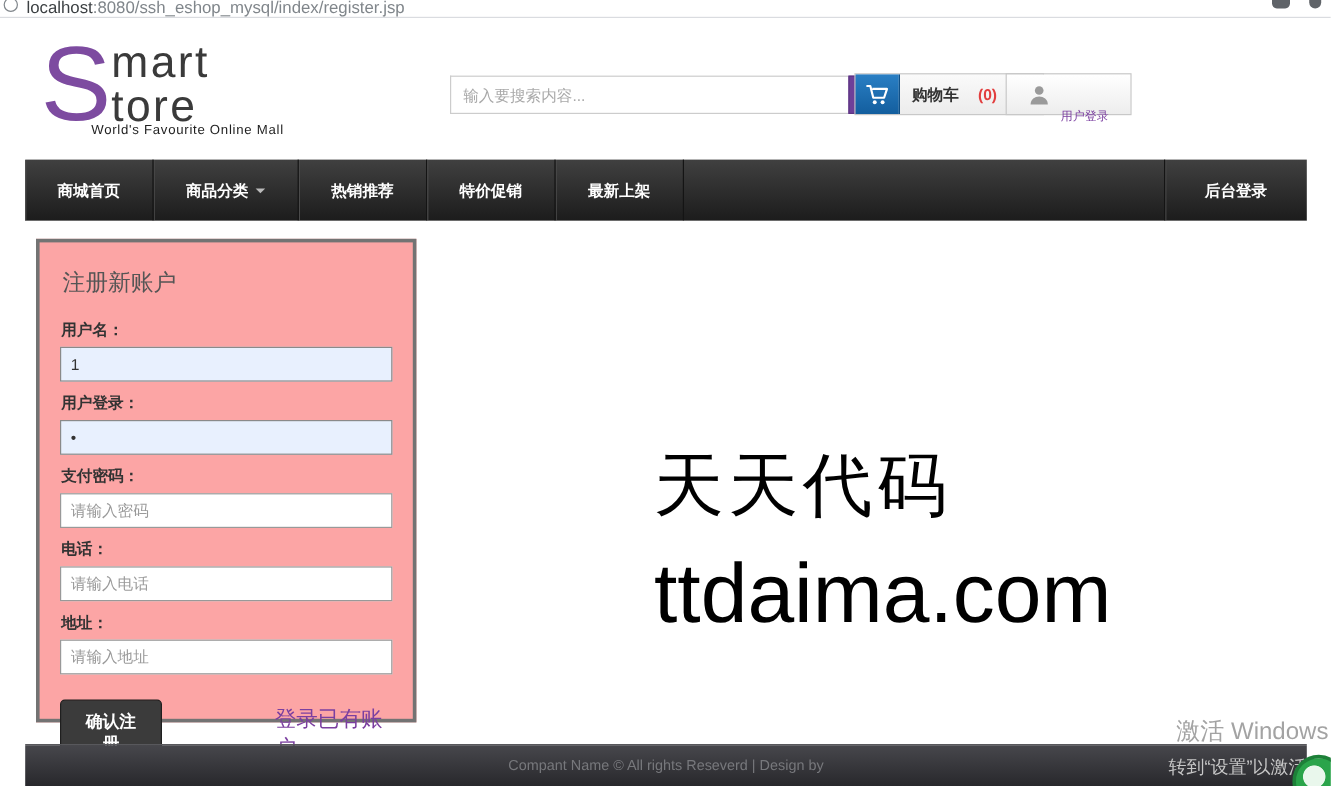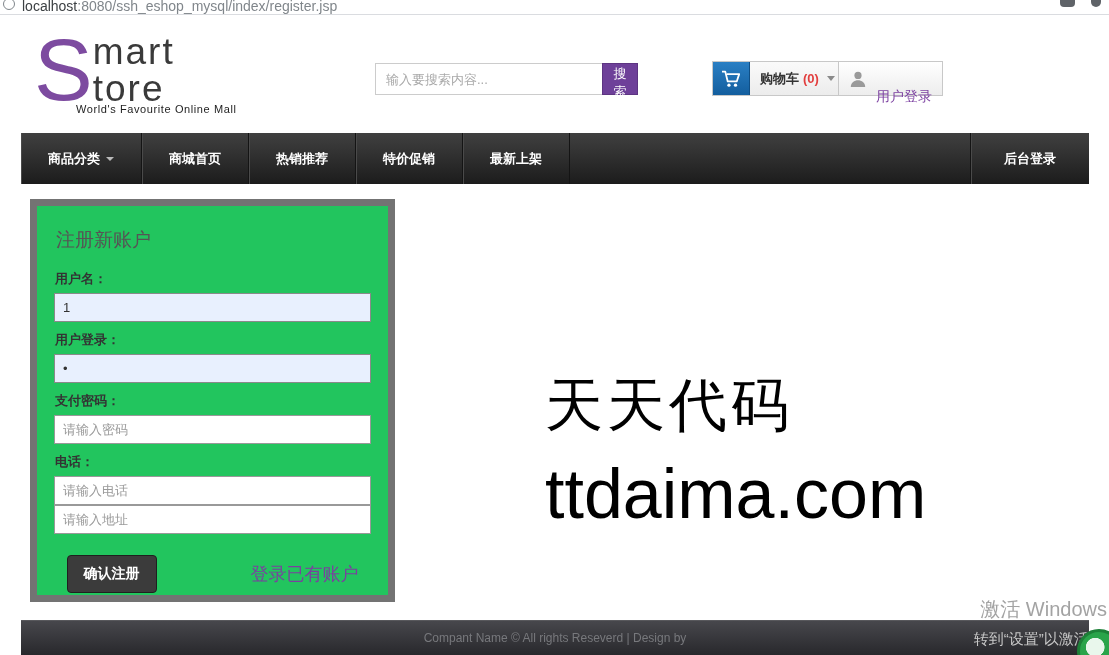--- a/index.html
+++ b/index.html
@@ -26,56 +26,56 @@
 
   
   .site-header { position:relative; height:117px; background:#fff; }
   .logo { position:absolute; left:13px; top:17px; cursor:pointer; }
   .logo-row { display:flex; align-items:flex-start; }
   .logo-s { font-size:88px; line-height:74px; color:#7d4ba0; font-weight:400; }
   .logo-words span { display:block; font-size:37px; line-height:37px; color:#3a3a3a; letter-spacing:2px; }
   .logo-tagline { font-size:11px; color:#1e1e1e; margin:-4px 12px 0 42px; letter-spacing:0.6px; white-space:nowrap; }
 
   .search-group { position:absolute; left:354px; top:47px; display:flex; }
-  .search-input { width:227px; height:32px; border:1px solid #ccc; border-right:none;
+  .search-input { width:332px; height:32px; border:1px solid #ccc; border-right:none;
     padding:0 10px; font-size:13px; color:#333; outline:none; font-family:inherit; }
   .search-input::placeholder { color:#a9a9a9; }
   .search-btn { width:36px; height:32px; background:#6e4099; color:#fff; border:1px solid #5d3482;
     font-size:13px; cursor:pointer; font-family:inherit; }
 
   .cart-group { position:absolute; left:691px; top:45px; height:35px; display:flex; align-items:stretch;
     border:1px solid #c8c8c8; background:linear-gradient(#fafafa,#ececec); cursor:pointer; }
   .cart-blue { width:37px; display:flex; align-items:center; justify-content:center;
     background:linear-gradient(#2a7fc4,#135e9e); border-right:1px solid #0f4f86; }
-  .cart-label-area { display:flex; align-items:center; padding:0 10px; gap:4px; }
+  .cart-label-area { display:flex; align-items:center; padding:0 10px; gap:16px; }
   .cart-label { font-size:13px; font-weight:bold; color:#333; }
   .cart-count { font-size:13px; font-weight:bold; color:#e23e3e; }
   .chev { width:0; height:0; border-left:4px solid transparent; border-right:4px solid transparent;
     border-top:5px solid #8a8a8a; margin-left:4px; }
 
   .login-btn { position:absolute; left:817px; top:45px; height:35px; width:105px;
     border:1px solid #c8c8c8; background:linear-gradient(#ffffff,#ededed);
     display:flex; align-items:center; justify-content:center; gap:9px; cursor:pointer; }
-  .login-label { font-size:14px; color:#7b3fa0;margin-top:37px; }
+  .login-label { font-size:10px; color:#7b3fa0;margin-top:37px; }
 
   
   .nav { position:absolute; left:0; top:117px; width:100%; height:51px; display:flex;
     background:linear-gradient(#404040,#1c1c1c); }
   .nav-item { line-height:51px; padding:0 27px; color:#fff; font-size:13px; font-weight:bold;
     border-right:1px solid #141414; box-shadow:inset 1px 0 0 #4a4a4a; cursor:pointer; white-space:nowrap;
     display:flex; align-items:center; gap:6px; }
   .nav-right { margin-left:auto; border-right:none; border-left:1px solid #141414; padding:0 33px; }
   .nav-caret { width:0; height:0; border-left:4px solid transparent; border-right:4px solid transparent;
     border-top:4px solid #bbb; }
 
   
   .content { position:absolute; left:0; top:168px; width:100%; height:436px; background:#fff; }
 
-  .panel { position:absolute; left:9px; top:15px; width:365px; height:403px;
-    border:7px solid #737373; background:#22c55e; padding:12px 17px; }
+  .panel { position:absolute; left:9px; top:15px; width:317px; height:403px;
+    border:3px solid #737373; background:#fca5a5; padding:12px 17px; }
   .panel-title { font-size:19px; color:#555; margin:9px 0 17px 2px; }
   .field-label { font-size:13px; font-weight:bold; color:#333; margin:9px 0 5px 1px; }
   .field-input { width:100%; height:29px; border:1px solid #999; padding:0 8px; font-size:13px;
     color:#333; outline:none; font-family:inherit; background:#fff; }
   .field-input::placeholder { color:#9a9a9a; }
   .field-input.filled { background:#e8f0fe; border-color:#8a8a8a; }
   .panel-actions { display:flex; align-items:center; margin-top:21px;justify-content:center; }
   .submit-btn { background:#3b3b3b; color:#fff; font-size:14px; font-weight:bold;
     padding:9px 16px; border:1px solid #1f1f1f; border-radius:4px; cursor:pointer; font-family:inherit; }
   .login-link { margin-left:94px; color:#7b3fa0; font-size:18px; text-decoration:none; cursor:pointer; }
@@ -149,25 +149,25 @@
       <svg width="18" height="18" viewBox="0 0 20 20">
         <circle cx="10" cy="6" r="4" fill="#9a9a9a"></circle>
         <path d="M2 19 c0-5 4-7.5 8-7.5 s8 2.5 8 7.5 z" fill="#9a9a9a"></path>
       </svg>
       <span class="login-label">用户登录</span>
     </div>
   </div>
 
   <div class="nav">
     <div class="nav-item">
+      <span>商城首页</span>
+    </div>
+    <div class="nav-item">
       <span>商品分类</span>
       <span class="nav-caret"></span>
-    </div>
-    <div class="nav-item">
-      <span>商城首页</span>
     </div>
     <div class="nav-item">
       <span>热销推荐</span>
     </div>
     <div class="nav-item">
       <span>特价促销</span>
     </div>
     <div class="nav-item">
       <span>最新上架</span>
     </div>
@@ -185,20 +185,21 @@
 
       <div class="field-label">用户登录：</div>
       <input class="field-input filled" type="text" value="•" style="">
 
       <div class="field-label">支付密码：</div>
       <input class="field-input" type="text" placeholder="请输入密码" style="">
 
       <div class="field-label">电话：</div>
       <input class="field-input" type="text" placeholder="请输入电话" style="">
 
+      <div class="field-label">地址：</div>
       <input class="field-input" type="text" placeholder="请输入地址" style="">
 
       <div class="panel-actions">
         <button class="submit-btn">确认注册</button>
         <a class="login-link">登录已有账户</a>
       </div>
     </div>
   </div>
 
   <div class="footer">Compant Name © All rights Reseverd | Design by</div>

